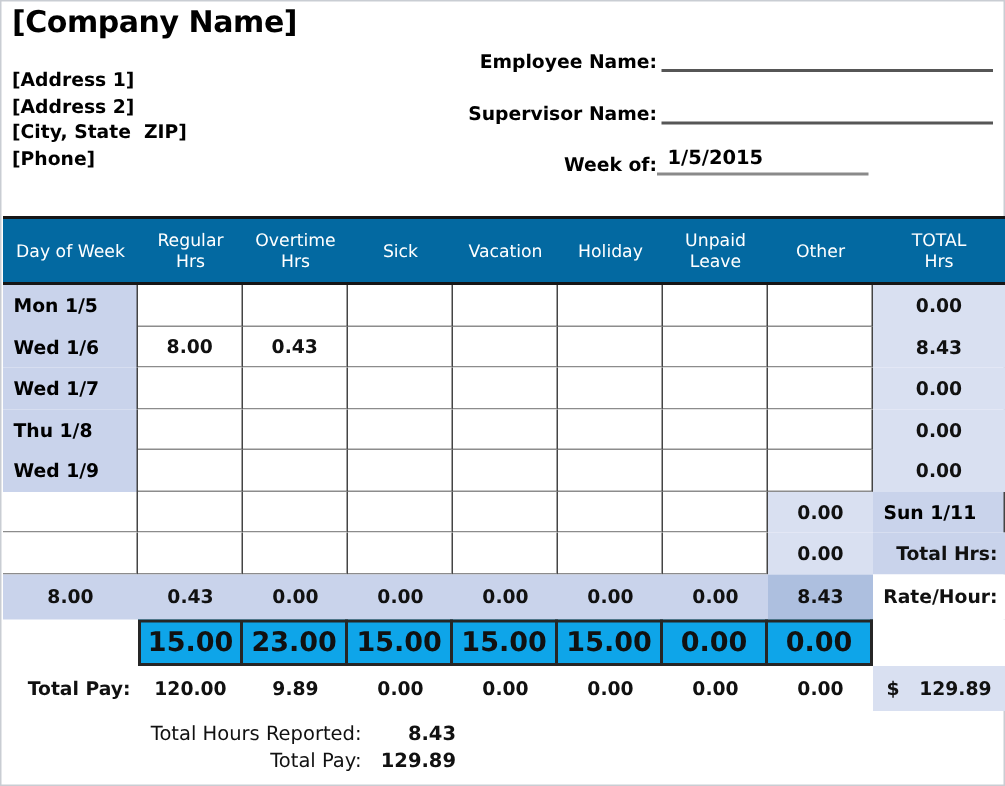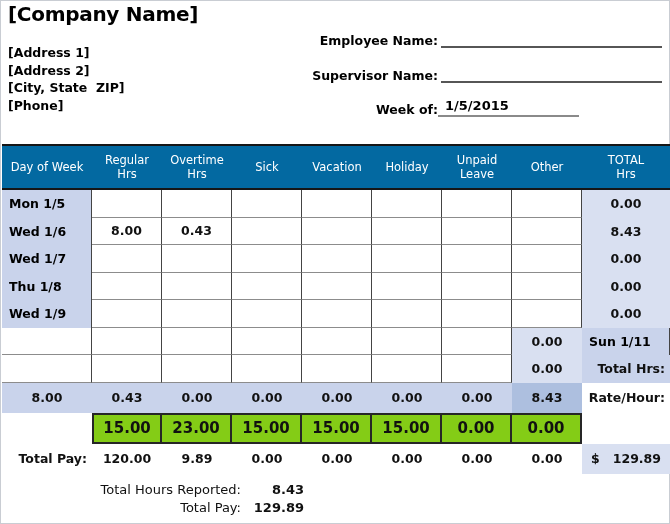--- a/index.html
+++ b/index.html
@@ -71,21 +71,21 @@
     display:flex; align-items:center; justify-content:center;
   }
   .band-label { justify-content:flex-end; padding-right:5px; }
   .band-total { background:#adbfdf; }
   .rate-label, .pay-label {
     background:#fff; font-size:12.5px; font-weight:bold;
     display:flex; align-items:center; justify-content:flex-end; padding-right:5px;
   }
   .rate-strip { grid-column:2 / 9; display:flex; }
   .rate-cell {
-    width:74px; background:#84cc16; font-size:15px; font-weight:bold;
+    width:74px; background:#0ea5e9; font-size:18px; font-weight:bold;
     display:flex; align-items:center; justify-content:center;
     border:2px solid #262626; border-left:none;
   }
   .rate-cell:first-child { border-left:2px solid #262626; }
   .rate-empty { background:#fff; }
   .pay-val {
     background:#fff; font-size:12.5px; font-weight:bold;
     display:flex; align-items:center; justify-content:center;
   }
   .pay-total {

